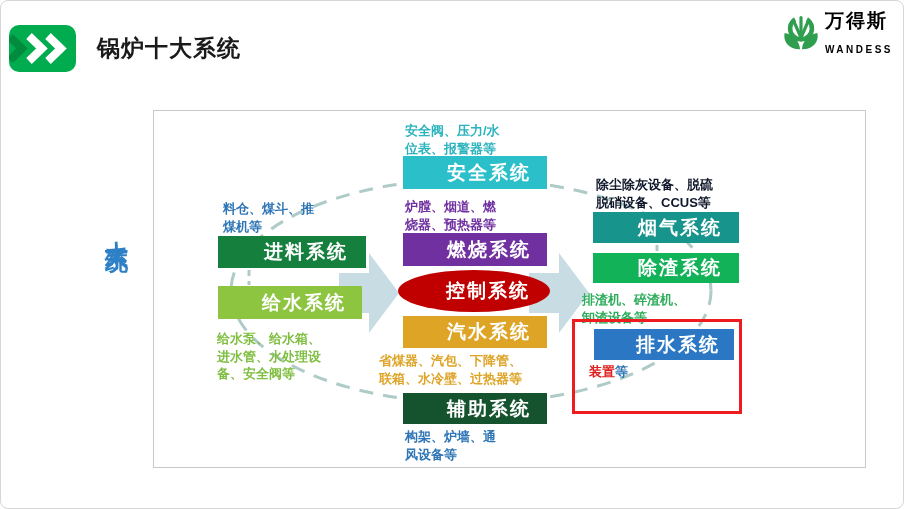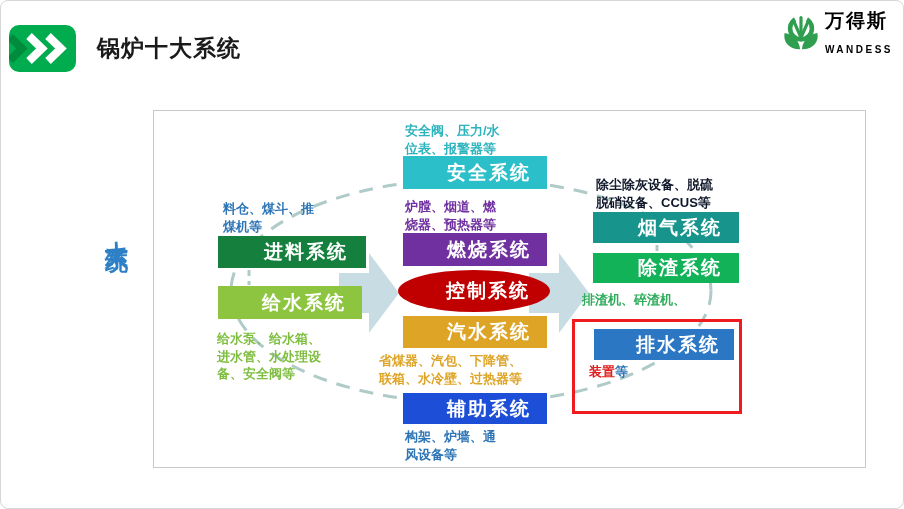--- a/index.html
+++ b/index.html
@@ -85,21 +85,21 @@
       </div>
       <div class="sys" style="left: 402px; top: 232px; width: 116px; height: 33px; background: rgb(112, 48, 160);">
         <span>燃烧系统</span>
       </div>
       <div class="sys ellipse" style="left: 397px; top: 269px; width: 124px; height: 42px; background: rgb(192, 0, 0);">
         <span>控制系统</span>
       </div>
       <div class="sys" style="left: 402px; top: 315px; width: 116px; height: 32px; background: rgb(221, 164, 38);">
         <span>汽水系统</span>
       </div>
-      <div class="sys" style="left: 402px; top: 392px; width: 116px; height: 31px; background: #1d4ed8;">
+      <div class="sys" style="left: 402px; top: 392px; width: 116px; height: 31px; background: #14532d;">
         <span>辅助系统</span>
       </div>
       <div class="sys" style="left: 592px; top: 211px; width: 118px; height: 31px; background: rgb(23, 148, 140);">
         <span>烟气系统</span>
       </div>
       <div class="sys" style="left: 592px; top: 252px; width: 118px; height: 30px; background: rgb(18, 178, 89);">
         <span>除渣系统</span>
       </div>
       <div class="sys" style="left: 593px; top: 328px; width: 112px; height: 31px; background: rgb(43, 119, 196);">
         <span>排水系统</span>
@@ -128,20 +128,21 @@
       <div class="note" style="left: 404px; top: 427px; width: 120px; color: rgb(46, 117, 182);">
         <div>构架、炉墙、通</div>
         <div>风设备等</div>
       </div>
       <div class="note" style="left: 595px; top: 175px; width: 140px; color: #0f172a;">
         <div>除尘除灰设备、脱硫</div>
         <div>脱硝设备、CCUS等</div>
       </div>
       <div class="note" style="left: 581px; top: 290px; width: 134px; color: rgb(46, 172, 92);">
         <div>排渣机、碎渣机、</div>
+        <div>卸渣设备等</div>
       </div>
       <div class="note" style="left: 588px; top: 362px; width: 118px; color: rgb(46, 117, 182);">
         <div><span style="color: rgb(224, 32, 32);">装置</span><span style="color: rgb(46, 117, 182);">等</span></div>
       </div>
     </div>
 
   <div id="highlight-box" style="left: 571px; top: 318px; width: 170px; height: 95px; border: 3px solid rgb(238, 28, 30);"></div>
 </div>
 
 </body></html>

